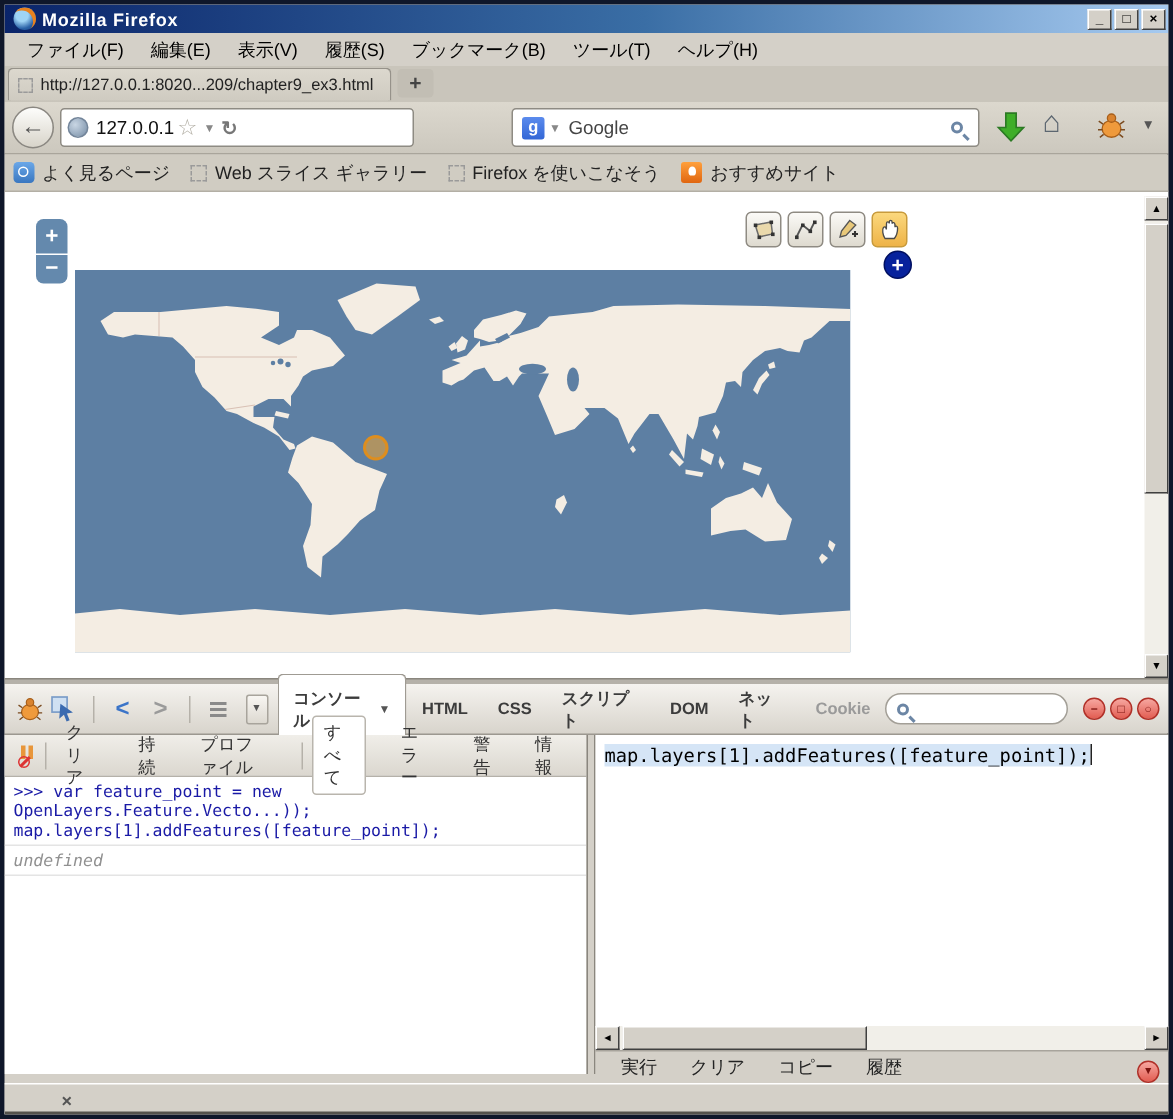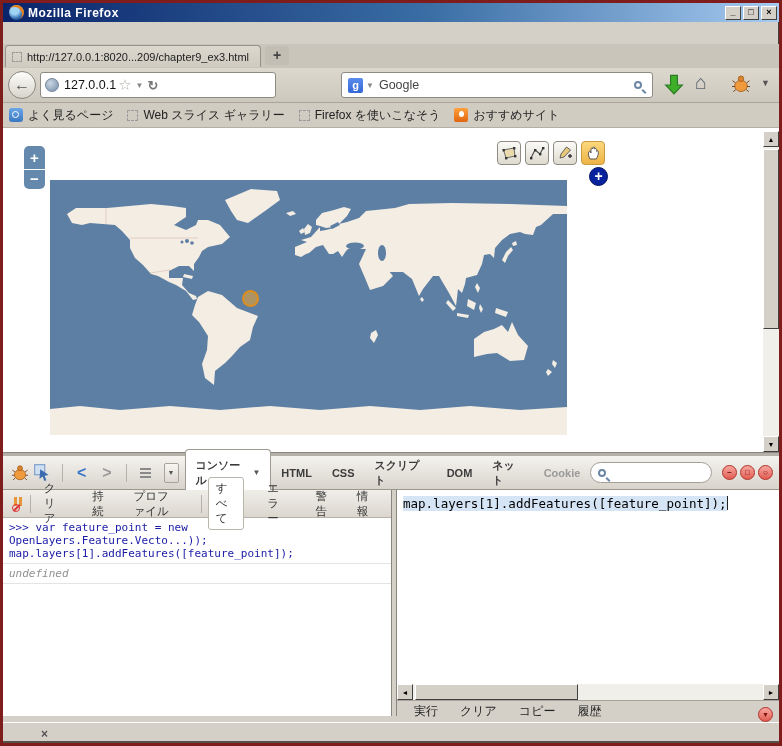--- a/index.html
+++ b/index.html
@@ -1,19 +1,19 @@
 <!DOCTYPE html>
 <html><head>
 <meta charset="utf-8">
 <style>
   * { margin:0; padding:0; box-sizing:border-box; }
   html,body { width:782px; height:746px; }
   body { font-family:"Liberation Sans", sans-serif; background:#808080; }
   .window { position:relative; width:782px; height:746px; background:#d4d0c8;
-            border:3px solid #7f1d1d; box-shadow:inset -1px -1px 0 #404040; overflow:hidden; }
+            border:3px solid #0f172a; box-shadow:inset -1px -1px 0 #404040; overflow:hidden; }
   .abs { position:absolute; }
 
   
   .titlebar { left:0; top:0; right:0; height:19px;
     background:linear-gradient(90deg,#0a246a,#3a6ea5 55%,#a6caf0);
     display:flex; align-items:center; padding:0 2px; }
   .fxlogo { width:15px; height:15px; margin:0 4px; border-radius:50%;
     background:radial-gradient(circle at 38% 35%, #9fd4f5 0 30%, #2b63a8 65%, #123c77);
     box-shadow:inset -2px 2px 0 0 #e8821e; }
   .title-text { color:#fff; font-weight:bold; font-size:12px; letter-spacing:.5px; }
@@ -188,20 +188,29 @@
   <div class="abs titlebar">
     <span class="fxlogo"></span>
     <span class="title-text">Mozilla Firefox</span>
     <span class="winbtns">
       <span class="winbtn">_</span>
       <span class="winbtn">□</span>
       <span class="winbtn">×</span>
     </span>
   </div>
 
+  <div class="abs menubar">
+    <span class="menu-item">ファイル(F)</span>
+    <span class="menu-item">編集(E)</span>
+    <span class="menu-item">表示(V)</span>
+    <span class="menu-item">履歴(S)</span>
+    <span class="menu-item">ブックマーク(B)</span>
+    <span class="menu-item">ツール(T)</span>
+    <span class="menu-item">ヘルプ(H)</span>
+  </div>
 
   <div class="abs tabbar">
     <div class="tab">
       <span class="tab-favicon"></span>
       <span class="tab-title">http://127.0.0.1:8020...209/chapter9_ex3.html</span>
     </div>
     <div class="newtab-btn">+</div>
   </div>
 
   <div class="abs navbar">

